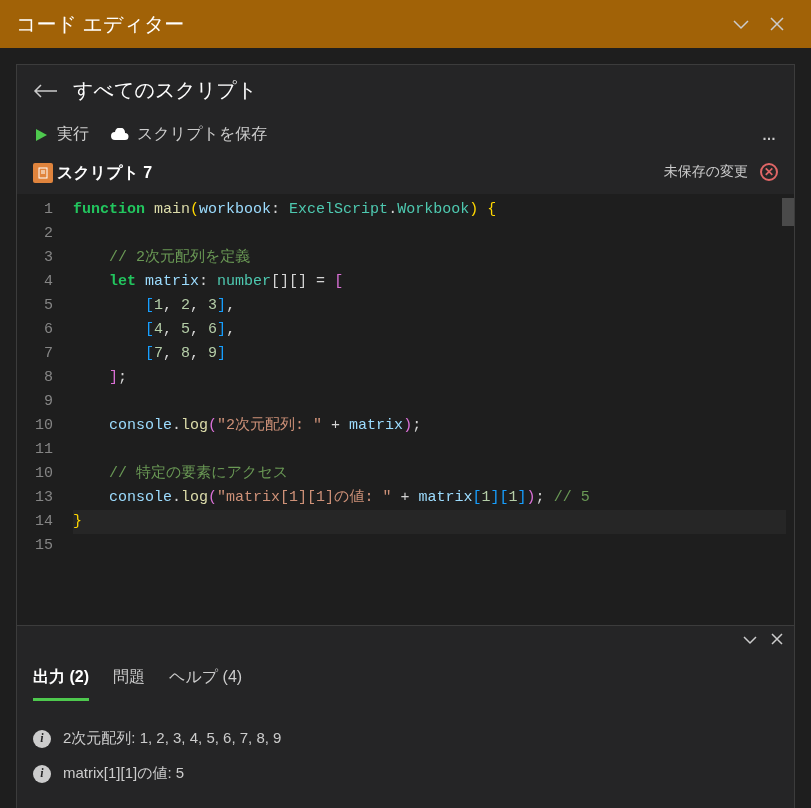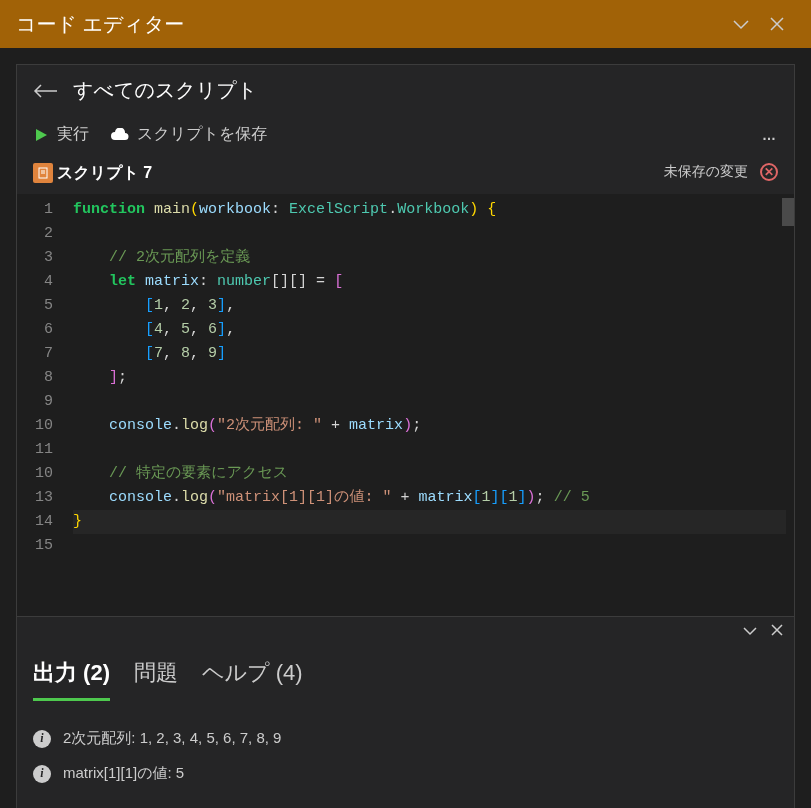--- a/index.html
+++ b/index.html
@@ -178,21 +178,21 @@
       padding: 6px 10px;
     }
     .output-bar span { cursor: pointer; }
     .tabs {
       display: flex;
       gap: 24px;
       padding: 0 16px;
     }
     .tab {
       padding: 10px 0;
-      font-size: 22px;
+      font-size: 16px;
       color: #cccccc;
       cursor: pointer;
       font-weight: bold;
     }
     .tab.active {
       border-bottom: 3px solid #4ec94e;
       color: #ffffff;
     }
     .tab:not(.active) { font-weight: normal; }
     .output-body {

